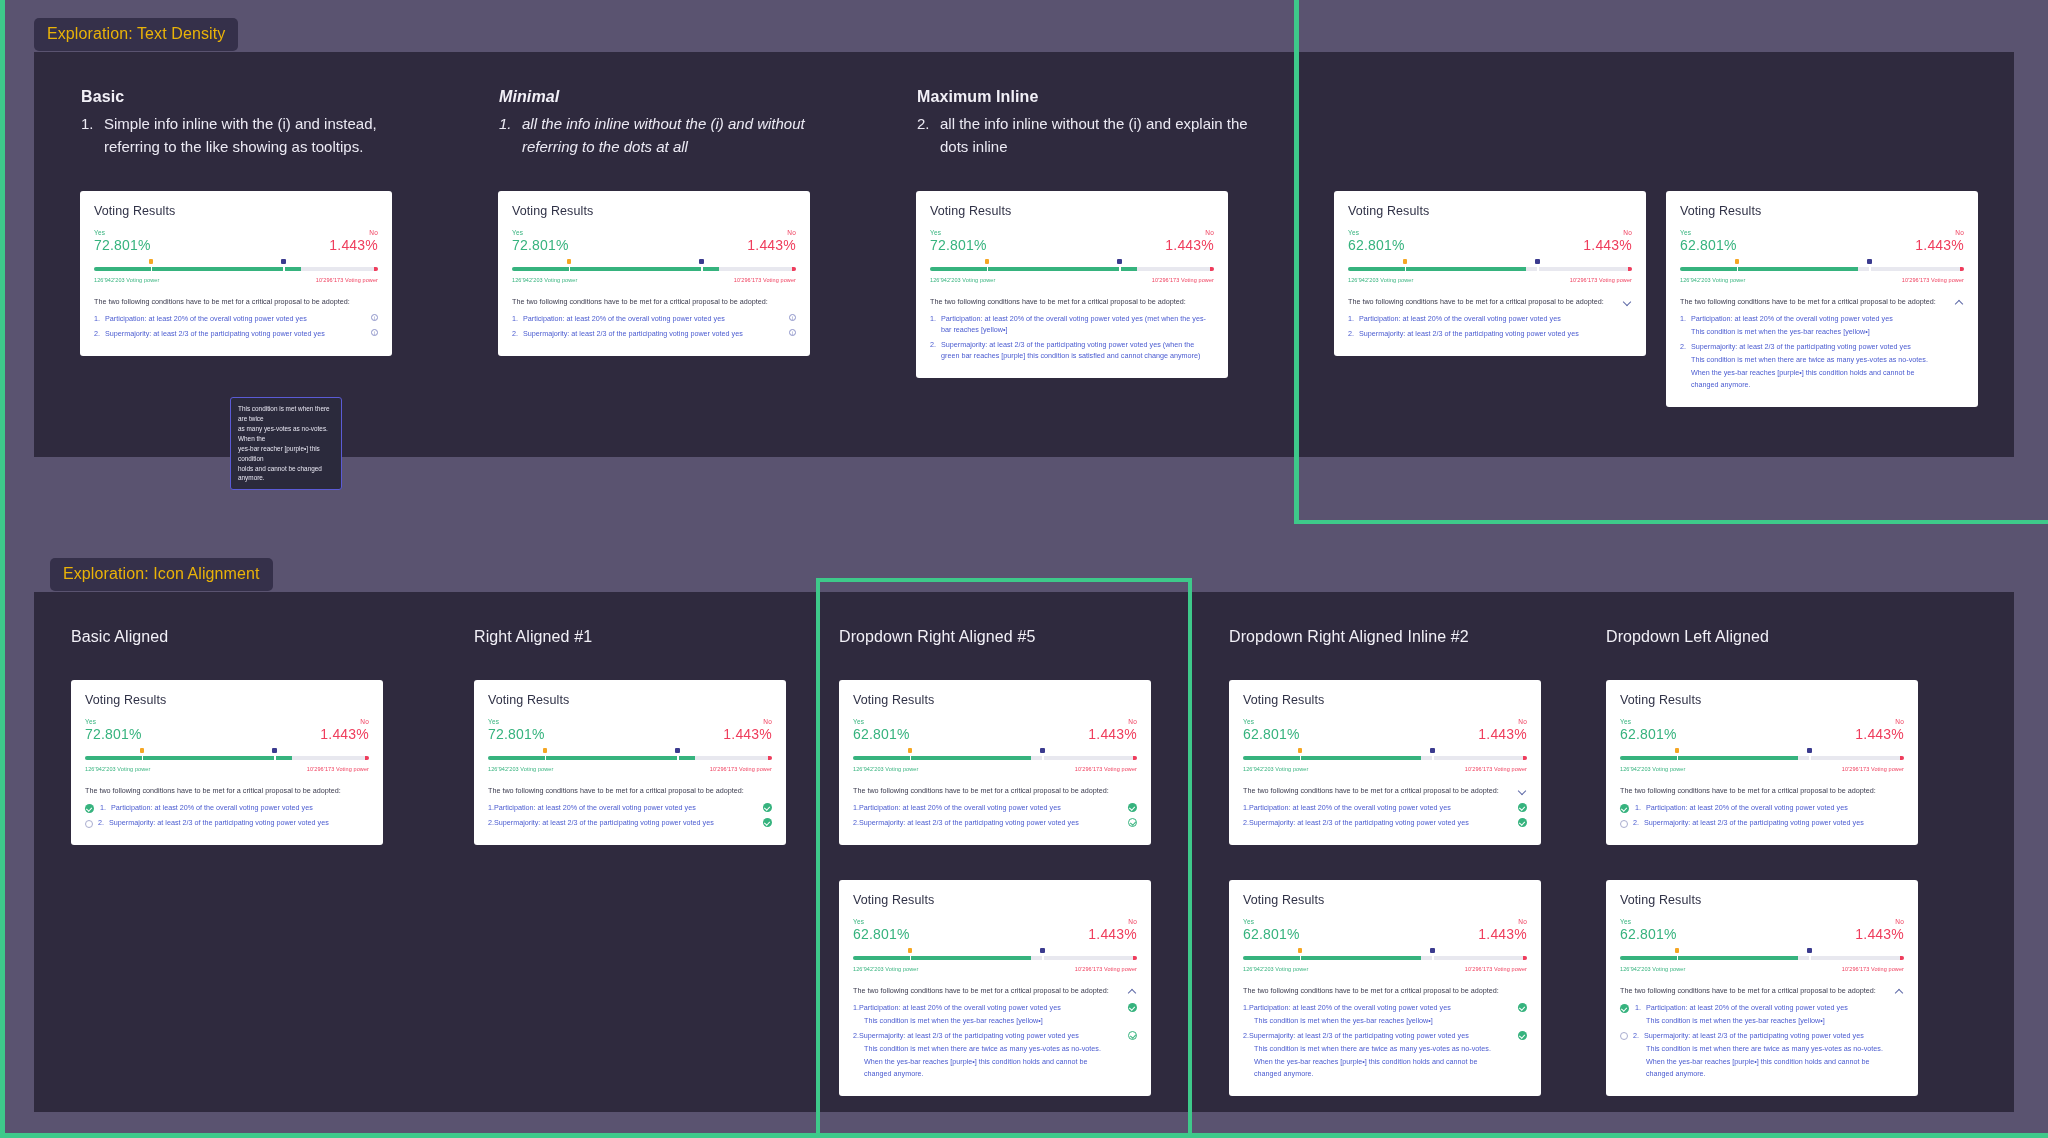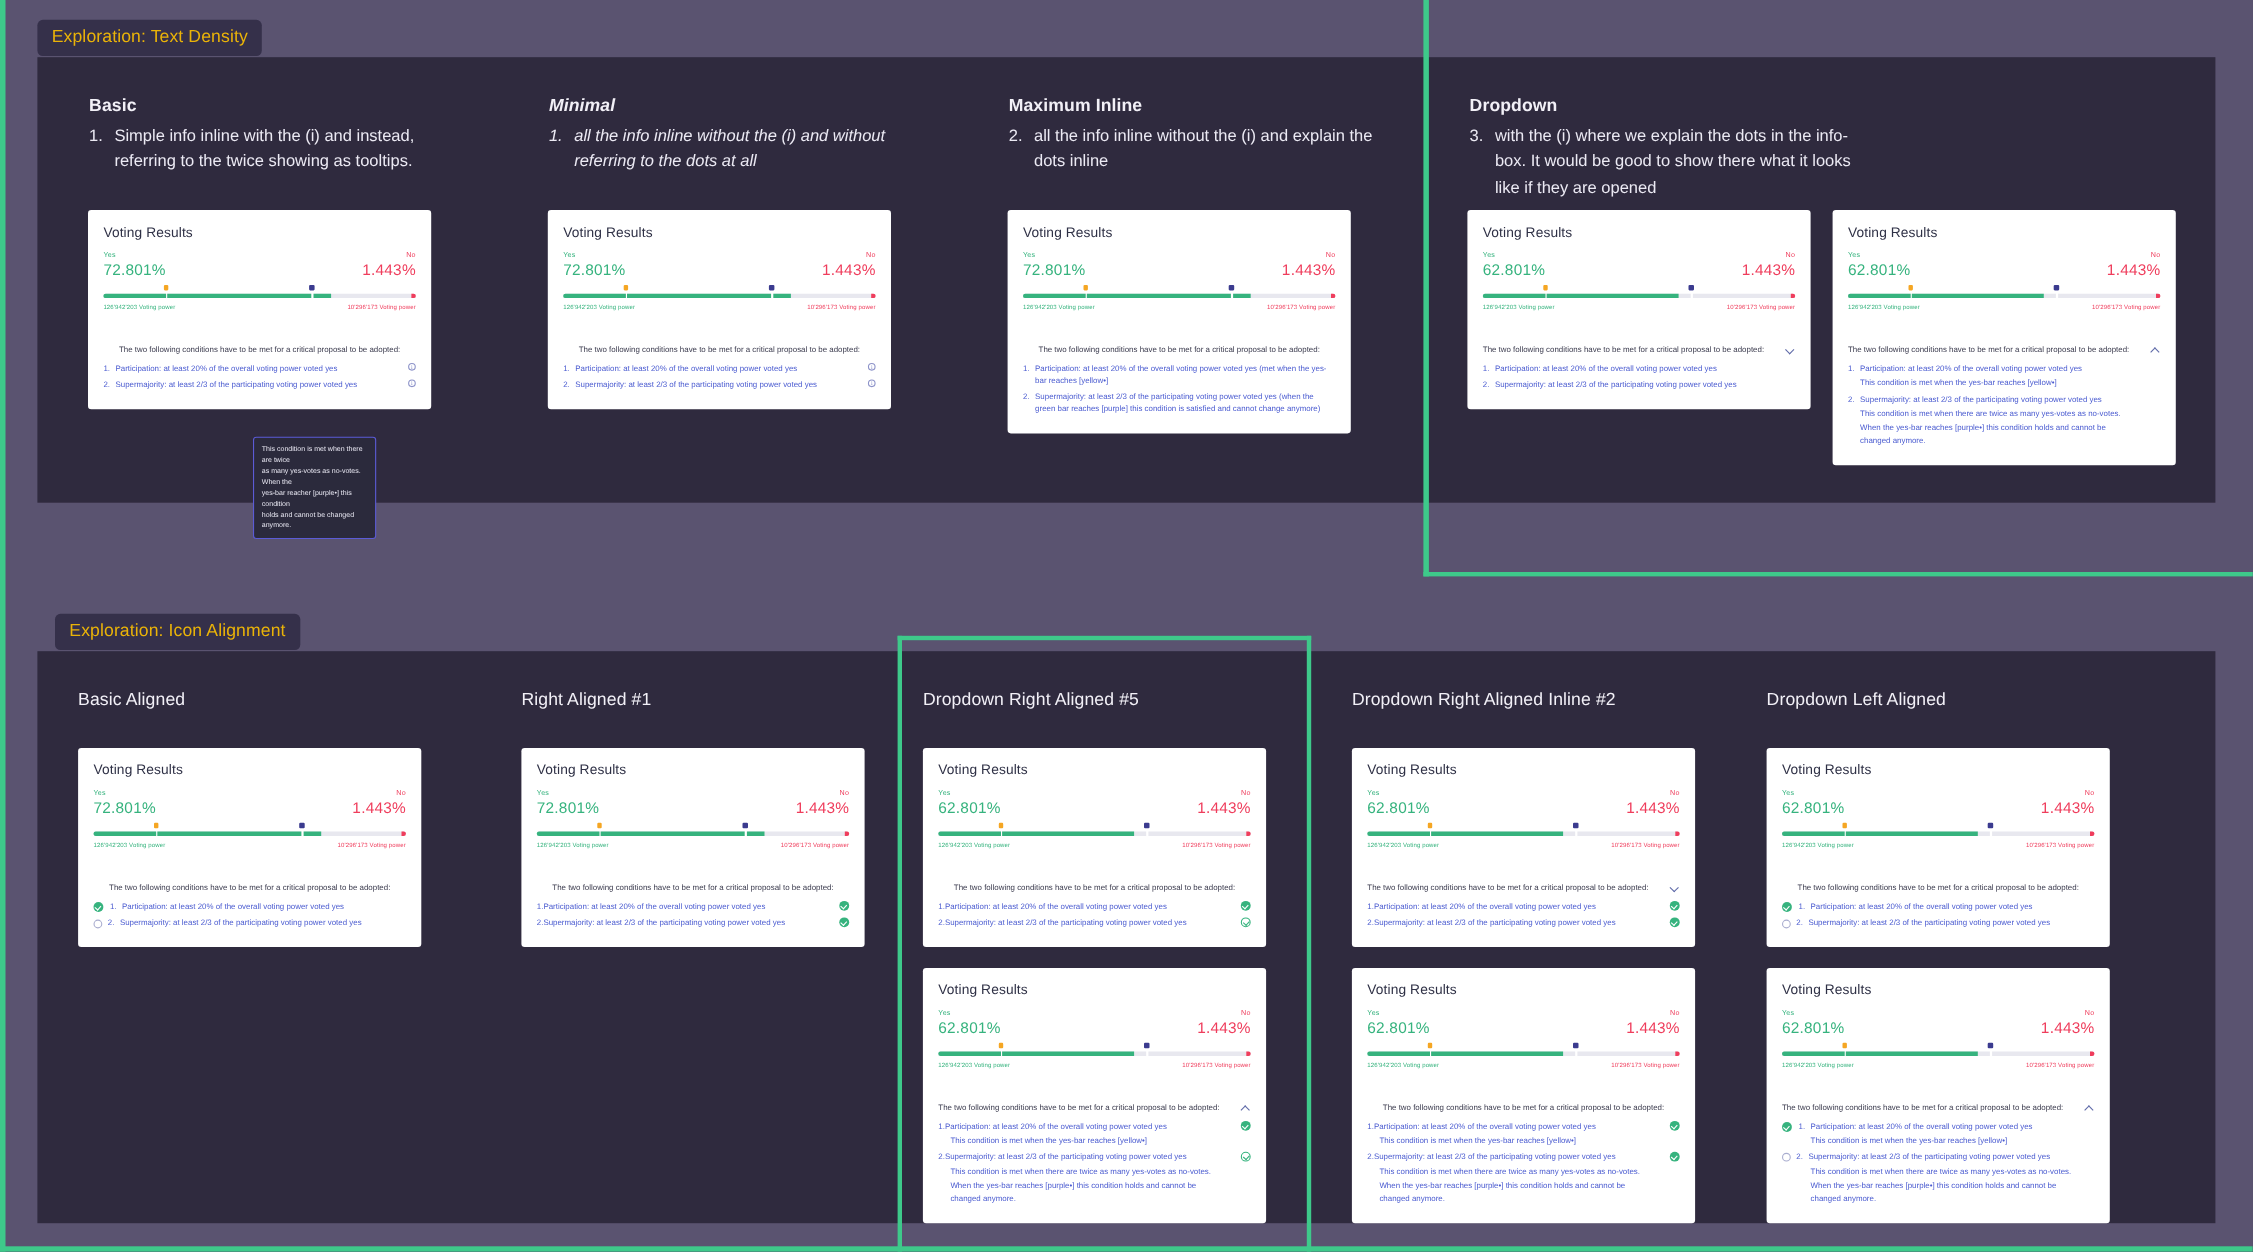--- a/index.html
+++ b/index.html
@@ -81,21 +81,21 @@
   }
   .marker.orange .dot { background: #f5a623; }
   .marker.purple .dot { background: #3b3b8f; }
 
   .vp-row { display: flex; justify-content: space-between; margin-top: 3px; }
   .vp { font-size: 5.5px; letter-spacing: .1px; }
   .vp.yes { color: #36b37e; }
   .vp.no  { color: #ef3d5c; }
 
   .cond-intro {
-    font-size: 7.2px; color: #3a3a4d; margin-top: 30px; line-height: 1.45; text-align: center;
+    font-size: 7.2px; color: #3a3a4d; margin-top: 14px; line-height: 1.45;
   }
   .cond-list { margin-top: 7px; }
   .cond-item {
     display: flex; align-items: flex-start;
     font-size: 7.2px; color: #4a5bd0; line-height: 1.5; margin-bottom: 4px;
   }
   .cond-item .cnum { width: 11px; flex: none; color: #4a5bd0; }
   .cond-item .ctxt { flex: 1; }
   .cond-sub {
     font-size: 7.2px; color: #4a5bd0; line-height: 1.5;
@@ -166,44 +166,37 @@
 
   <div class="section" style="left:34px; top:18px;">
     <div class="section-label">Exploration: Text Density</div>
   </div>
   <div class="section-body" style="position:absolute; left:34px; top:52px; width:1980px; height:405px;">
 
     <div class="col-head" style="left:47px; top:36px;">
       <div class="col-title">Basic</div>
       <div class="col-desc">
           <span class="num">1.</span>
-          <span class="txt">Simple info inline with the (i) and instead, referring to the twice showing as tooltips.</span>
+          <span class="txt">Simple info inline with the (i) and instead, referring to the like showing as tooltips.</span>
         </div>
     </div>
     <div class="col-head" style="left:465px; top:36px;font-style:italic;">
       <div class="col-title">Minimal</div>
       <div class="col-desc">
           <span class="num">1.</span>
           <span class="txt">all the info inline without the (i) and without referring to the dots at all</span>
         </div>
     </div>
     <div class="col-head" style="left:883px; top:36px;">
       <div class="col-title">Maximum Inline</div>
       <div class="col-desc">
           <span class="num">2.</span>
           <span class="txt">all the info inline without the (i) and explain the dots inline</span>
         </div>
     </div>
-    <div class="col-head" style="left:1302px; top:36px;">
-      <div class="col-title">Dropdown</div>
-      <div class="col-desc">
-          <span class="num">3.</span>
-          <span class="txt">with the (i) where we explain the dots in the info-box. It would be good to show there what it looks like if they are opened</span>
-        </div>
-    </div>
 
     <div class="vcard" style="left:46px; top:139px; width:312px;">
       <div class="vcard-title">Voting Results</div>
       <div class="vrow">
         <div>
           <div class="vlabel yes">Yes</div>
           <div class="vpct yes">72.801%</div>
         </div>
         <div>
           <div class="vlabel no">No</div>

